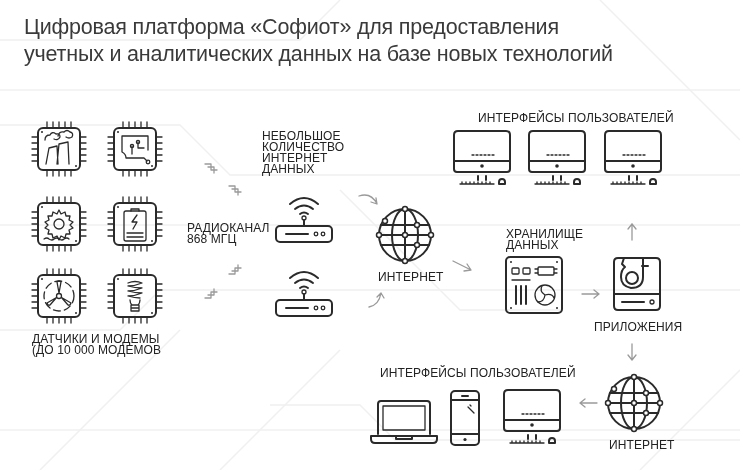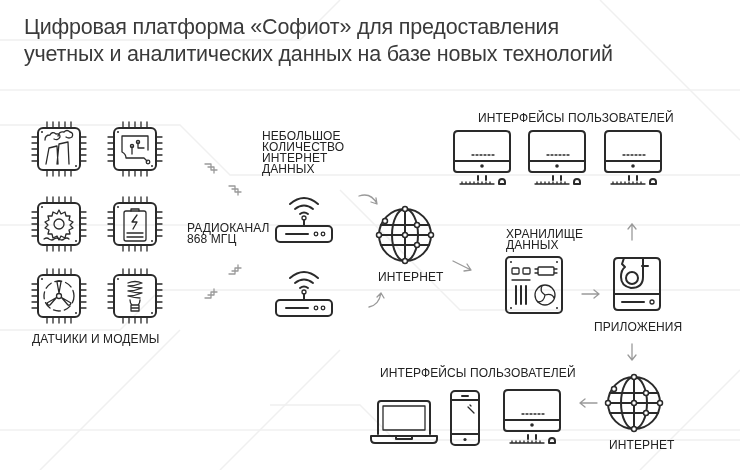--- a/index.html
+++ b/index.html
@@ -104,20 +104,21 @@
       <path d="M17 2v6M23 2v6M29 2v6M35 2v6M41 2v6M17 50v6M23 50v6M29 50v6M35 50v6M41 50v6M2 17h6M2 23h6M2 29h6M2 35h6M2 41h6M50 17h6M50 23h6M50 29h6M50 35h6M50 41h6"></path>
     </g>
   <path class="t" d="M22 16 q7 -3 14 0 q-7 3 -14 3 q7 2 14 2 q-7 3 -14 3 q7 2 14 2 q-7 3 -14 3 q7 2 12 2"></path>
   <path class="t" d="M24 33 q0 3 2 5 h6 q2 -2 2 -5 M25 38 v6 h8 v-6 M25 41 h8"></path>
   <circle class="f" cx="12" cy="12" r="1"></circle>
     <circle class="f" cx="46" cy="46" r="1"></circle>
 </svg>
 
 <div class="lbl" style="left:32px;top:334px">
   <div>ДАТЧИКИ И МОДЕМЫ</div>
+  <div>(ДО 10 000 МОДЕМОВ</div>
 </div>
 
 <svg class="ic" style="left:195px;top:150px" width="60" height="160" viewBox="0 0 60 160">
   <g class="a">
     <path d="M10 14 h6 v6 M13 17 h6 v6 M16 20 h6"></path>
     <path d="M34 36 h6 v6 M37 39 h6 v6 M40 42 h6"></path>
     <path d="M34 124 h6 v-6 M37 121 h6 v-6 M40 118 h6"></path>
     <path d="M10 148 h6 v-6 M13 145 h6 v-6 M16 142 h6"></path>
   </g>
 </svg>

